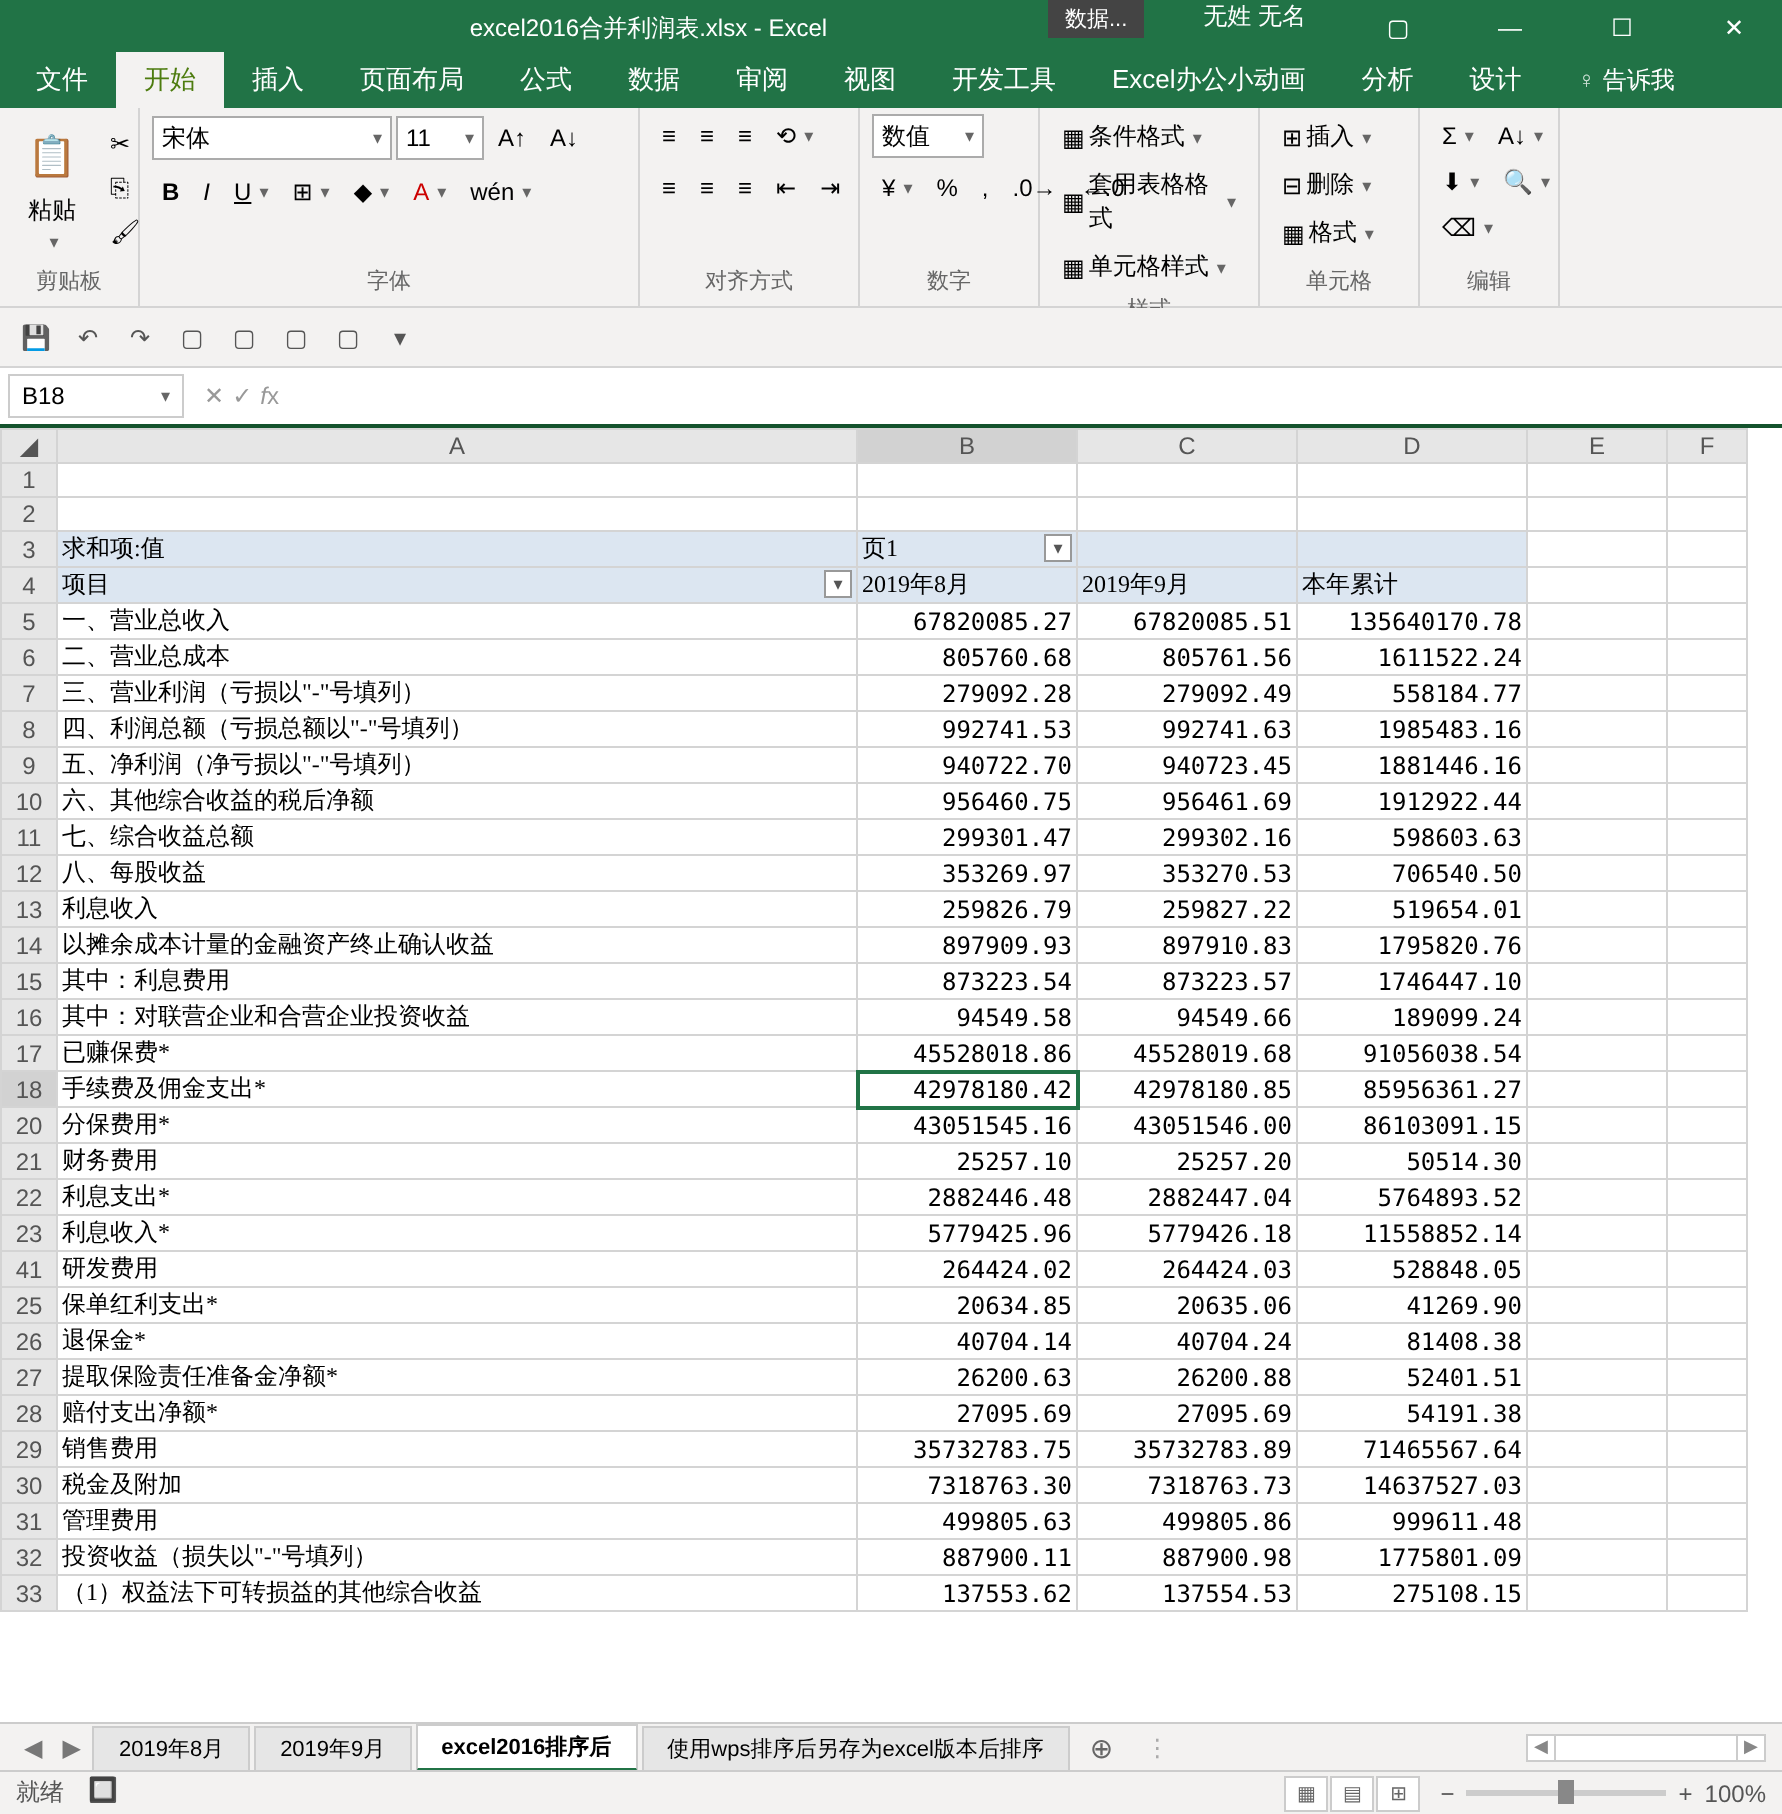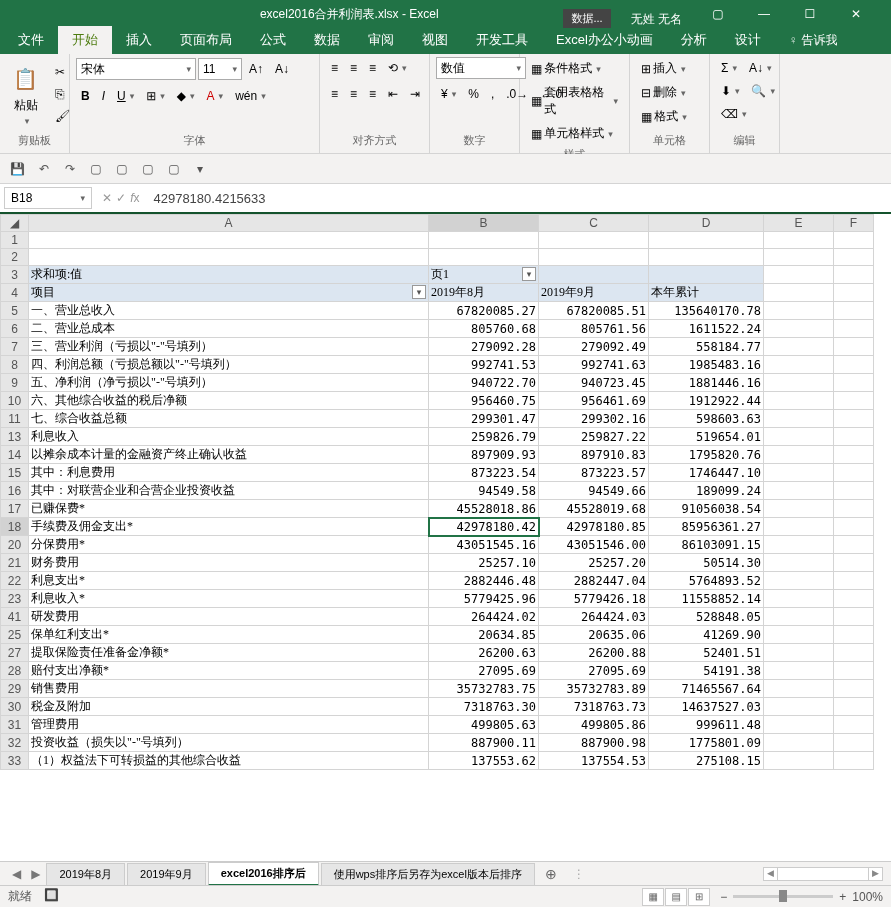--- a/index.html
+++ b/index.html
@@ -1,19 +1,19 @@
 <!DOCTYPE html>
 <html><head>
 <meta charset="utf-8">
 <style>
 *{margin:0;padding:0;box-sizing:border-box;font-family:"Microsoft YaHei","SimSun",sans-serif;font-size:12px;user-select:none}
 body{background:#fff;width:891px;height:907px;overflow:hidden;display:flex;flex-direction:column}
-.title-bar{background:#217346;height:28px;display:flex;align-items:center;color:#fff;padding:0 15px}
+.title-bar{background:#217346;height:28px;display:flex;align-items:center;color:#fff;padding:0 4px}
 .title-center{flex:1;text-align:center;font-size:12px}
-.title-right{display:flex;align-items:flex-end;gap:6px}
+.title-right{display:flex;align-items:flex-start;gap:16px}
 .title-btn{width:40px;height:28px;display:flex;align-items:center;justify-content:center;color:#fff}
 .pill{background:#444;padding:2px 8px;font-size:11px;margin-right:4px}
 .menu-bar{background:#217346;height:26px;display:flex;align-items:flex-end;color:#fff;padding:0 4px}
 .menu-item{padding:5px 14px;font-size:13px;cursor:pointer}
 .menu-item.active{background:#f3f2f1;color:#4d7c0f}
 .ribbon{background:#f3f2f1;border-bottom:1px solid #d4d4d4;height:100px;display:flex}
 .ribbon-group{border-right:1px solid #d4d4d4;padding:3px 6px;display:flex;flex-direction:column;justify-content:space-between}
 .ribbon-label{text-align:center;font-size:11px;color:#666;padding:2px 0}
 .ribbon-body{flex:1;display:flex;align-items:center;gap:4px}
 .big-btn{display:flex;flex-direction:column;align-items:center;gap:2px;padding:2px 4px;cursor:pointer}
@@ -161,21 +161,21 @@
         <span class="btn">≡</span>
         <span class="btn">⇤</span>
         <span class="btn">⇥</span>
       </div>
     </div>
     <div class="ribbon-label">对齐方式</div>
   </div>
 
   <div class="ribbon-group" style="width:90px">
     <div class="ribbon-body" style="flex-direction:column;align-items:stretch">
-      <div class="combo" style="width:90px">
+      <div class="combo" style="width:56px">
           <span>数值</span>
           <span class="caret" style="margin-left:auto">▾</span>
         </div>
       <div class="small-row">
         <span class="btn">¥<span class="caret">▾</span></span>
         <span class="btn">%</span>
         <span class="btn">,</span>
         <span class="btn">.0→</span>
         <span class="btn">←.0</span>
       </div>
@@ -233,21 +233,20 @@
 <div class="formula-bar">
   <div class="name-box">
       <span>B18</span>
       <span class="caret" style="margin-left:auto">▾</span>
     </div>
   <div class="fb-btns">
     <span>✕</span>
     <span>✓</span>
     <span><i>f</i>x</span>
   </div>
-  <div class="fb-input">42978180.4215633</div>
 </div>
 
 <div class="sheet">
 <table>
 <colgroup>
         <col style="width:28px">
         <col class="col-A">
         <col class="col-B">
         <col class="col-C">
         <col class="col-D">
@@ -359,20 +358,29 @@
         <tr>
           <th class="rh">11</th>
           <td class="txt">七、综合收益总额</td>
           <td class="num">299301.47</td>
           <td class="num">299302.16</td>
           <td class="num">598603.63</td>
           <td></td>
           <td></td>
         </tr>
         <tr>
+          <th class="rh">12</th>
+          <td class="txt">八、每股收益</td>
+          <td class="num">353269.97</td>
+          <td class="num">353270.53</td>
+          <td class="num">706540.50</td>
+          <td></td>
+          <td></td>
+        </tr>
+        <tr>
           <th class="rh">13</th>
           <td class="txt">                利息收入</td>
           <td class="num">259826.79</td>
           <td class="num">259827.22</td>
           <td class="num">519654.01</td>
           <td></td>
           <td></td>
         </tr>
         <tr>
           <th class="rh">14</th>
@@ -463,20 +471,29 @@
           <td class="num">528848.05</td>
           <td></td>
           <td></td>
         </tr>
         <tr>
           <th class="rh">25</th>
           <td class="txt">          保单红利支出*</td>
           <td class="num">20634.85</td>
           <td class="num">20635.06</td>
           <td class="num">41269.90</td>
+          <td></td>
+          <td></td>
+        </tr>
+        <tr>
+          <th class="rh">26</th>
+          <td class="txt">          退保金*</td>
+          <td class="num">40704.14</td>
+          <td class="num">40704.24</td>
+          <td class="num">81408.38</td>
           <td></td>
           <td></td>
         </tr>
         <tr>
           <th class="rh">27</th>
           <td class="txt">          提取保险责任准备金净额*</td>
           <td class="num">26200.63</td>
           <td class="num">26200.88</td>
           <td class="num">52401.51</td>
           <td></td>

